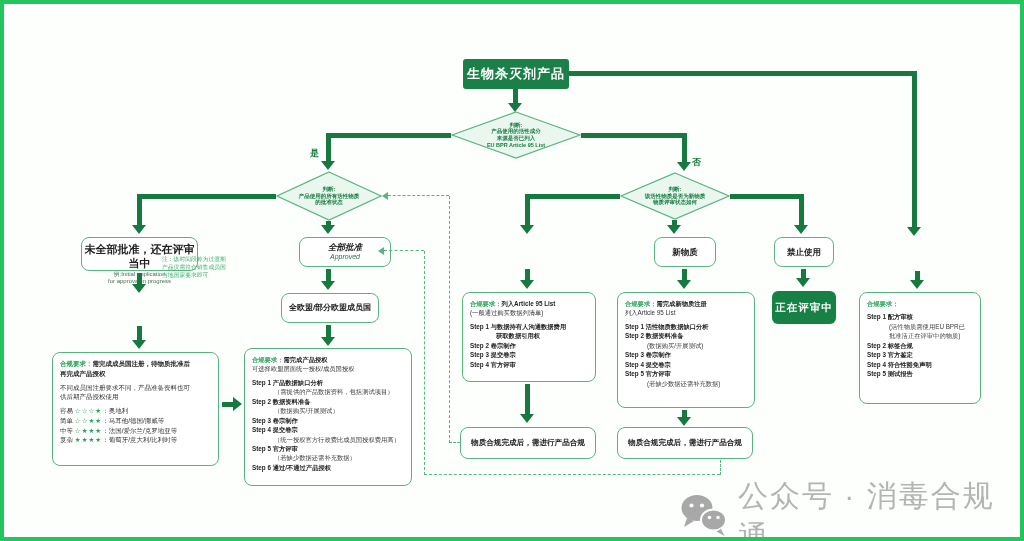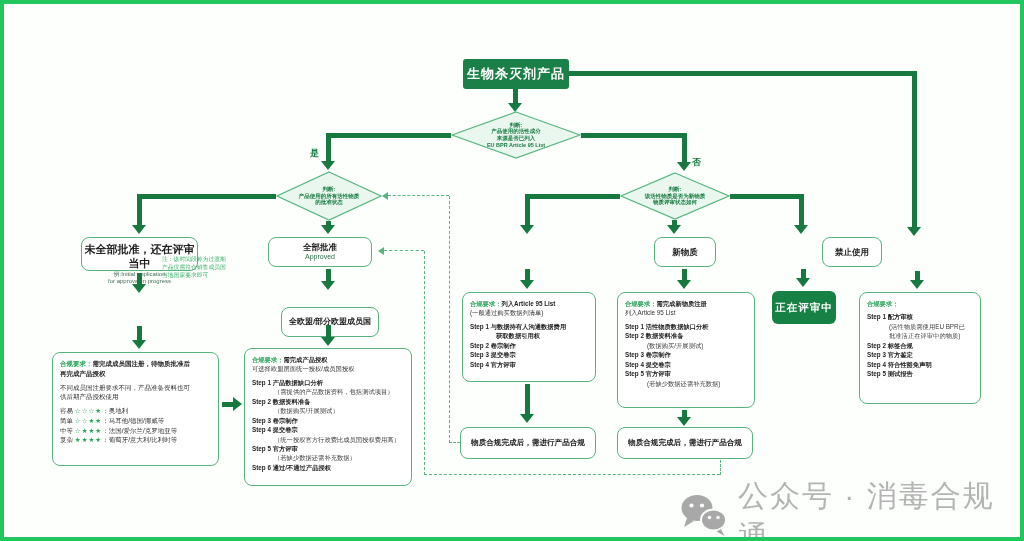--- a/index.html
+++ b/index.html
@@ -137,27 +137,27 @@
     <div>供后期产品授权使用</div>
     <div class="gap-s"></div>
     <div class="lvl"><span>容易</span> <span class="stars">☆☆☆★</span><span>：奥地利</span></div>
     <div class="lvl"><span>简单</span> <span class="stars">☆☆★★</span><span>：马耳他/德国/挪威等</span></div>
     <div class="lvl"><span>中等</span> <span class="stars">☆★★★</span><span>：法国/爱尔兰/克罗地亚等</span></div>
     <div class="lvl"><span>复杂</span> <span class="stars">★★★★</span><span>：葡萄牙/意大利/比利时等</span></div>
   </div>
   <div class="hl" style="left:218px;top:398px;width:12px;height:5px;"></div>
   <div class="ah-r" style="left:229px;top:393px;"></div>
 
-  <div class="box" style="left:264px;top:233px;width:104px;height:30px;">
+  <div class="box" style="left:295px;top:233px;width:92px;height:30px;font-style:italic;">
     <div class="t">全部批准</div>
     <div class="s" style="font-size:7px;color:#2c6e47;">Approved</div>
   </div>
   <div class="vl" style="left:322px;top:265px;width:5px;height:13px;"></div>
   <div class="ah-d" style="left:317px;top:277px;"></div>
-  <div class="box" style="left:277px;top:303px;width:98px;height:30px;">
+  <div class="box" style="left:277px;top:289px;width:98px;height:30px;">
     <div class="t" style="font-size:8px;">全欧盟/部分欧盟成员国</div>
   </div>
   <div class="vl" style="left:322px;top:321px;width:5px;height:13px;"></div>
   <div class="ah-d" style="left:317px;top:333px;"></div>
 
   <div class="cbox" style="left:240px;top:344px;width:168px;height:138px;">
     <div class="bld" style="white-space:nowrap;"><span class="req">合规要求：</span><span>需完成产品授权</span></div>
     <div>可选择欧盟层面统一授权/成员国授权</div>
     <div class="gap-s"></div>
     <div class="step">Step 1 产品数据缺口分析</div>
@@ -208,21 +208,21 @@
     <div class="step">Step 4 提交卷宗</div>
     <div class="step">Step 5 官方评审</div>
     <div class="sub">(若缺少数据还需补充数据)</div>
   </div>
   <div class="vl" style="left:678px;top:406px;width:5px;height:8px;"></div>
   <div class="ah-d" style="left:673px;top:413px;"></div>
   <div class="box" style="left:613px;top:423px;width:136px;height:32px;">
     <div class="t" style="font-size:7.6px;">物质合规完成后，需进行产品合规</div>
   </div>
 
-  <div class="box" style="left:770px;top:233px;width:60px;height:30px;margin-left:48px;">
+  <div class="box" style="left:770px;top:233px;width:60px;height:30px;">
     <div class="t">禁止使用</div>
   </div>
   <div class="vl" style="left:797px;top:265px;width:5px;height:10px;"></div>
   <div class="ah-d" style="left:792px;top:274px;"></div>
   <div class="greenbox" style="left:768px;top:287px;width:64px;height:33px;">
     <span>正在评审中</span>
   </div>
 
   <div class="vl" style="left:911px;top:267px;width:5px;height:10px;"></div>
   <div class="ah-d" style="left:906px;top:276px;"></div>

